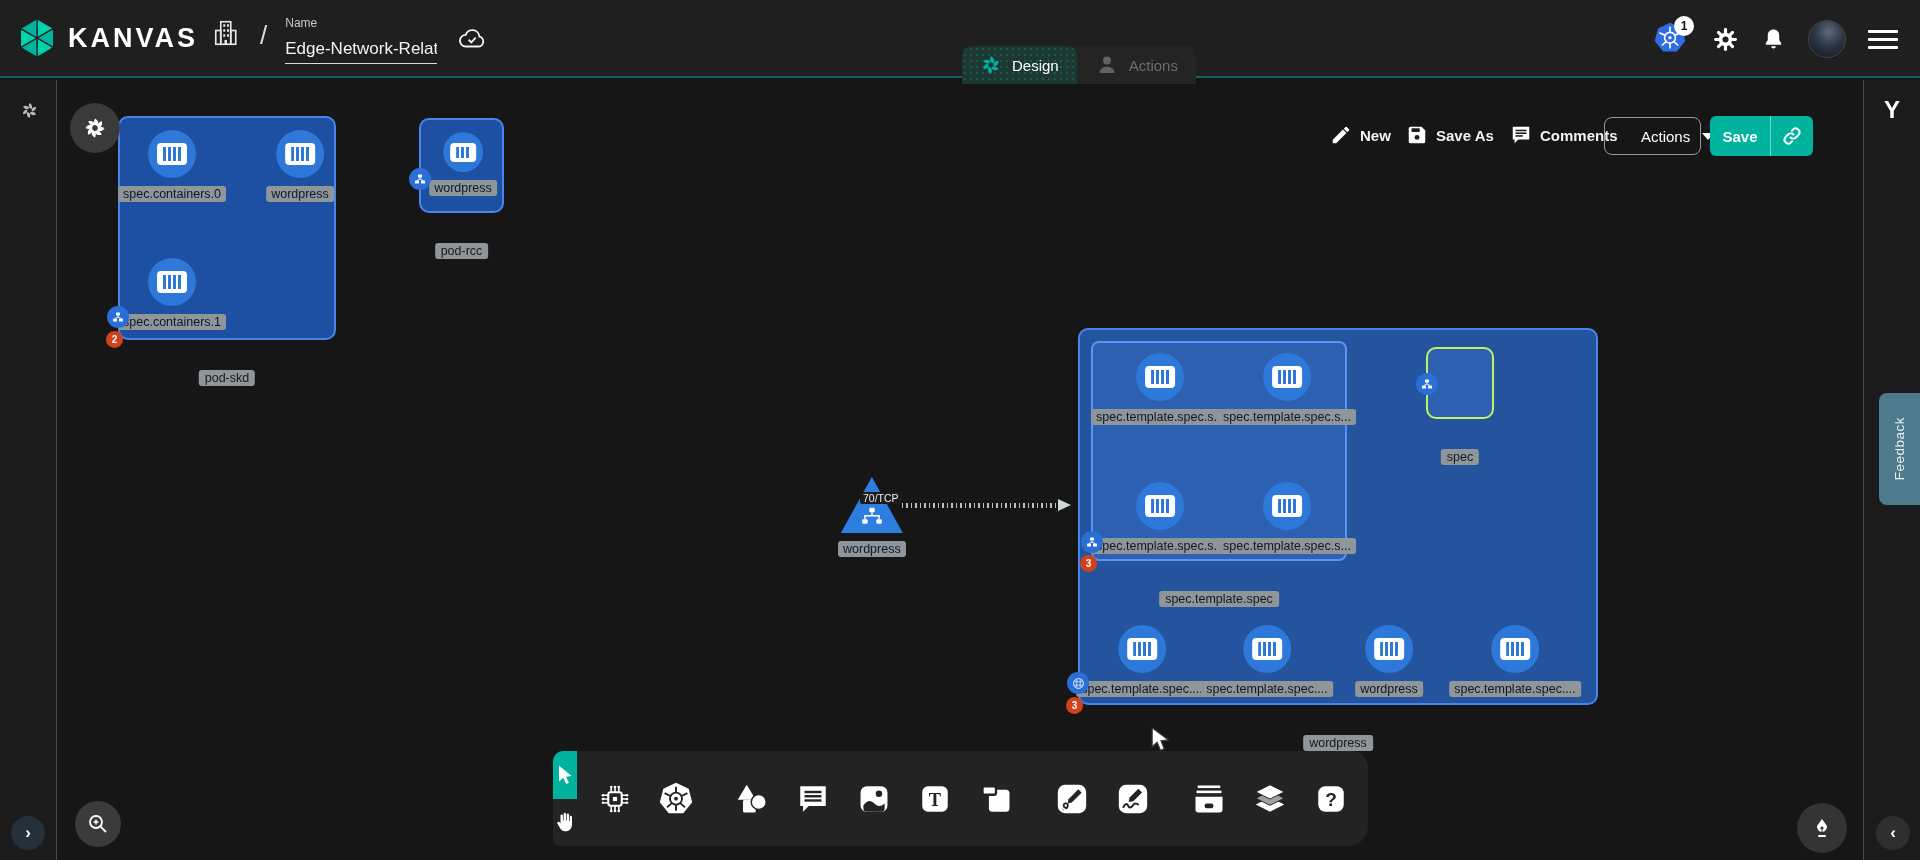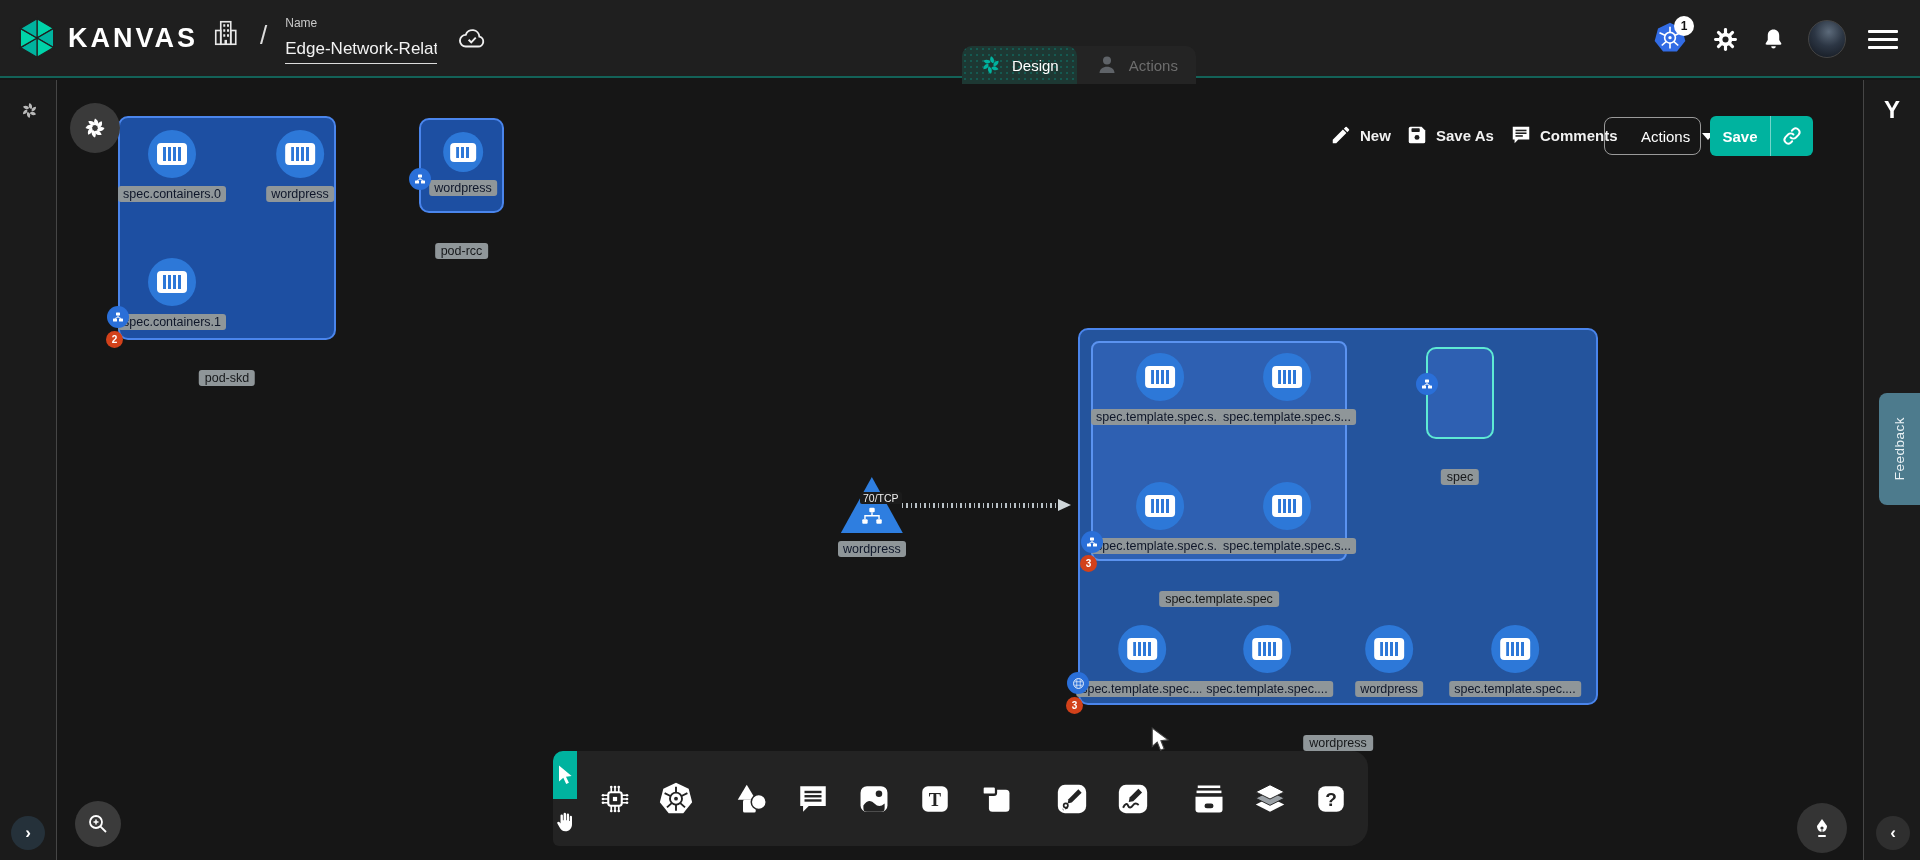--- a/index.html
+++ b/index.html
@@ -57,21 +57,21 @@
   .cnode { position:absolute; display:flex; flex-direction:column; align-items:center; transform:translateX(-50%); }
   .circle { width:48px; height:48px; border-radius:50%; background:#2d78d8; display:flex; align-items:center; justify-content:center; }
   .circle.sm { width:40px; height:40px; }
   .cicon { position:relative; width:30px; height:22px; background:#fff; border-radius:4px; }
   .cicon::after { content:""; position:absolute; left:6px; right:6px; top:4px; bottom:4px;
       background:repeating-linear-gradient(90deg,#2d78d8 0 3px,#fff 3px 5px); }
   .circle.sm .cicon { width:26px; height:19px; }
   .nlabel { background:#8f9699; color:#0f172a; font-size:12.5px; padding:1px 5px; border-radius:3px; white-space:nowrap; margin-top:8px; }
   .badge-blue { position:absolute; width:22px; height:22px; border-radius:50%; background:#2a6fd8; display:flex; align-items:center; justify-content:center; z-index:6; }
   .badge-red { position:absolute; width:17px; height:17px; border-radius:50%; background:#d2411a; color:#fff; font-size:10px; font-weight:700; display:flex; align-items:center; justify-content:center; z-index:6; }
-  .spec-node { position:absolute; width:68px; height:92px; background:#2e60b2; border:2px solid #5eead4; border-radius:10px; }
+  .spec-node { position:absolute; width:68px; height:72px; background:#2e60b2; border:2px solid #bef264; border-radius:10px; }
 
   .tri-node { position:absolute; left:838px; top:477px; display:flex; flex-direction:column; align-items:center; z-index:5; }
   .tri { width:62px; height:56px; background:#2e7ee0; clip-path:polygon(50% 0%,100% 100%,0% 100%); display:flex; align-items:flex-end; justify-content:center; padding-bottom:5px; }
   .edge { position:absolute; left:902px; top:503px; width:158px; height:5px;
       background:repeating-linear-gradient(90deg,#b9c1c6 0 1.5px,transparent 1.5px 4.5px); z-index:4; }
   .edge-arrow { position:absolute; left:1058px; top:499px; width:0; height:0; border-left:13px solid #cfd6da; border-top:6.5px solid transparent; border-bottom:6.5px solid transparent; z-index:4; }
   .edge-label { position:absolute; left:860px; top:492px; background:#1b1b1b; color:#eee; font-size:10.5px; padding:0 3px; border-radius:2px; z-index:5; }
 
   
   .toolbar { position:absolute; left:553px; top:751px; width:815px; height:95px; background:#232323; border-radius:10px 16px 20px 6px; display:flex; z-index:16; }

